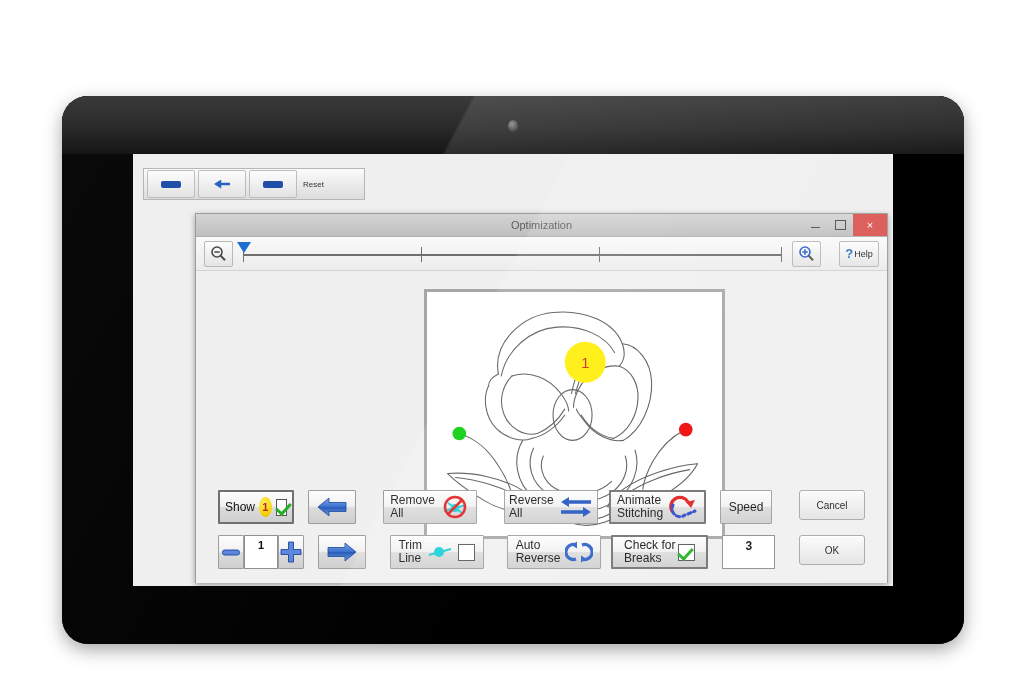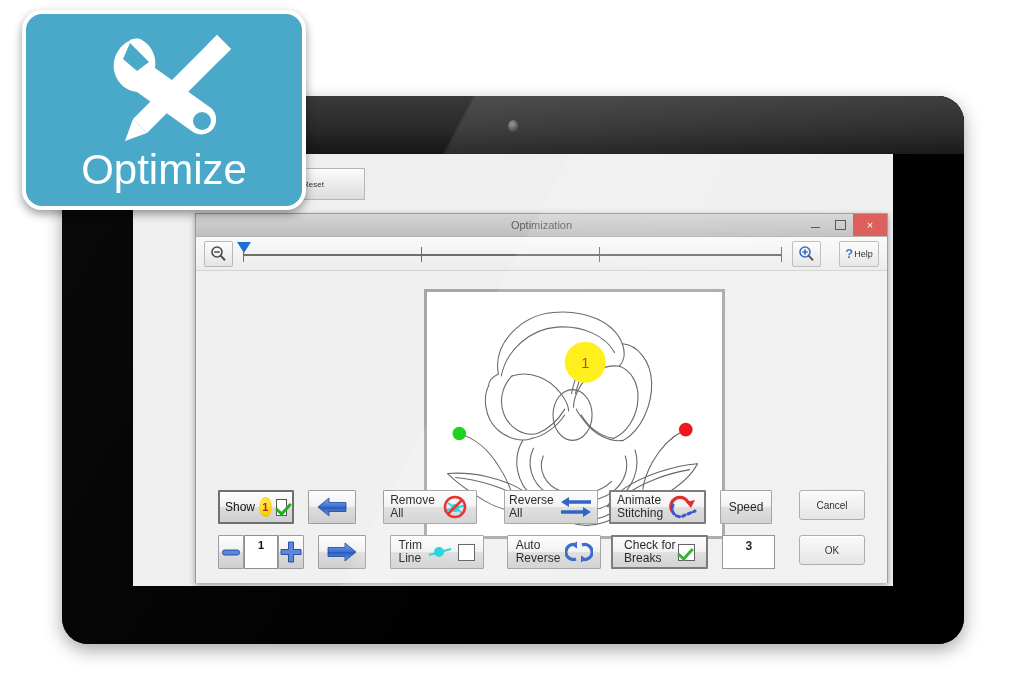--- a/index.html
+++ b/index.html
@@ -425,29 +425,14 @@
 
             </div>
           </div>
         </div>
 
         <div class="glare"></div>
       </div>
     </div>
   </div>
 
-  <div class="badge">
-    <svg class="badge-ico" viewBox="0 0 150 118">
-      <g fill="#ffffff">
-
-        <path d="M128 6 L142 20 L58 104 L44 90 Z"></path>
-        <path d="M44 90 L58 104 L36 112 Z"></path>
-        <path d="M128 6 L142 20 L132 30 L118 16 Z" opacity="0.92"></path>
-
-        <path d="M40 12 C28 18 22 32 26 45 C29 55 38 62 48 63 L104 103 C110 107 119 106 124 100 C129 93 128 84 122 79 L66 39 C68 28 63 17 53 11 C49 9 44 9 40 12 Z"></path>
-        <path d="M41 14 L34 30 L48 42 L60 33 Z" fill="#4aa8c9"></path>
-        <circle cx="113" cy="92" r="9" fill="#4aa8c9"></circle>
-      </g>
-    </svg>
-    <div class="badge-text">Optimize</div>
-  </div>
 
 </div>
 
 </body></html>

